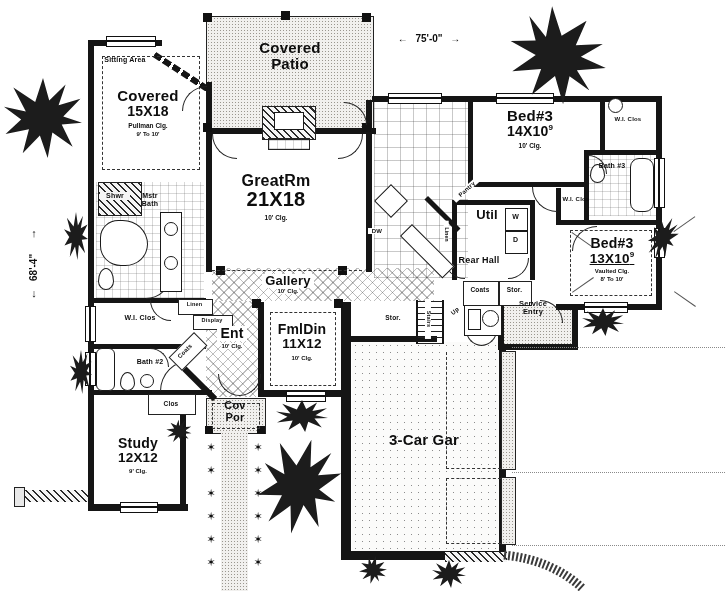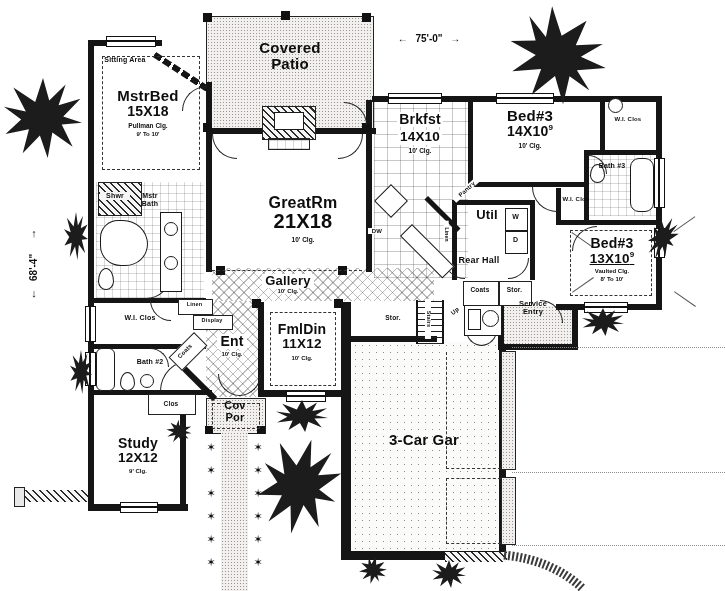--- a/index.html
+++ b/index.html
@@ -236,37 +236,32 @@
 
   <div class="lbl" style="left:244px;top:40px;width:92px;font-size:15px;">
     <div class="rm">Covered Patio</div>
   </div>
 
   <div class="lbl" style="left:104px;top:56px;width:42px;font-size:7px;">
     <div class="rm">Sitting Area</div>
   </div>
 
   <div class="lbl" style="left:98px;top:88px;width:100px;">
-    <div class="rm" style="font-size:15px;">MstrBed</div>
+    <div class="rm" style="font-size:15px;">Covered</div>
     <div class="rm" style="font-size:14px;">15X18</div>
     <div class="clg" style="font-size:6.5px;margin-top:3px;">Pullman Clg.</div>
     <div class="clg" style="font-size:6px;margin-top:2px;">9' To 10'</div>
   </div>
 
-  <div class="lbl" style="left:248px;top:172px;width:110px;margin-top:22px;">
+  <div class="lbl" style="left:221px;top:172px;width:110px;">
     <div class="rm" style="font-size:16px;">GreatRm</div>
     <div class="rm" style="font-size:20px;">21X18</div>
     <div class="clg" style="font-size:6.5px;margin-top:3px;">10' Clg.</div>
   </div>
 
-  <div class="lbl" style="left:380px;top:110px;width:80px;">
-    <div class="rm" style="font-size:14px;background:#fff;display:inline-block;padding:0 2px;">Brkfst</div>
-    <div class="rm" style="font-size:13.5px;background:#fff;display:inline-block;padding:0 2px;">14X10</div>
-    <div class="clg" style="font-size:6.5px;margin-top:2px;"><span style="background:#fff;">10' Clg.</span></div>
-  </div>
 
   <div class="lbl" style="left:486px;top:108px;width:88px;">
     <div class="rm" style="font-size:15px;">Bed#3</div>
     <div class="rm" style="font-size:14px;"><span>14X10</span><sup style="font-size:8px;">9</sup></div>
     <div class="clg" style="font-size:6.5px;margin-top:3px;">10' Clg.</div>
   </div>
 
 
   <div class="lbl" style="left:466px;top:208px;width:42px;">
     <div class="rm" style="font-size:13px;">Util</div>
@@ -279,21 +274,21 @@
     <div class="rm" style="font-size:13.5px;text-decoration:underline;"><span>13X10</span><sup style="font-size:8px;">9</sup></div>
     <div class="clg" style="font-size:6px;margin-top:2px;">Vaulted Clg.</div>
     <div class="clg" style="font-size:6px;margin-top:1px;">8' To 10'</div>
   </div>
 
   <div class="lbl" style="left:246px;top:271px;width:84px;">
     <div class="rm" style="font-size:13px;background:#fff;display:inline-block;padding:0 3px;">Gallery</div>
     <div class="clg" style="font-size:6px;"><span style="background:#fff;">10' Clg.</span></div>
   </div>
 
-  <div class="lbl" style="left:208px;top:332px;width:48px;">
+  <div class="lbl" style="left:208px;top:324px;width:48px;">
     <div class="rm" style="font-size:14px;background:#fff;display:inline-block;padding:0 3px;">Ent</div>
     <div class="clg" style="font-size:6px;margin-top:2px;"><span style="background:#fff;">10' Clg.</span></div>
   </div>
 
   <div class="lbl" style="left:262px;top:322px;width:80px;">
     <div class="rm" style="font-size:14px;">FmlDin</div>
     <div class="rm" style="font-size:13.5px;">11X12</div>
     <div class="clg" style="font-size:6px;margin-top:3px;">10' Clg.</div>
   </div>
 

